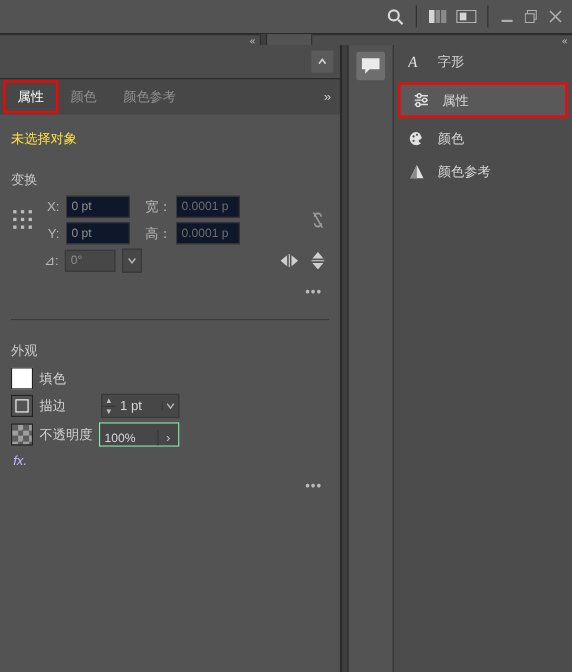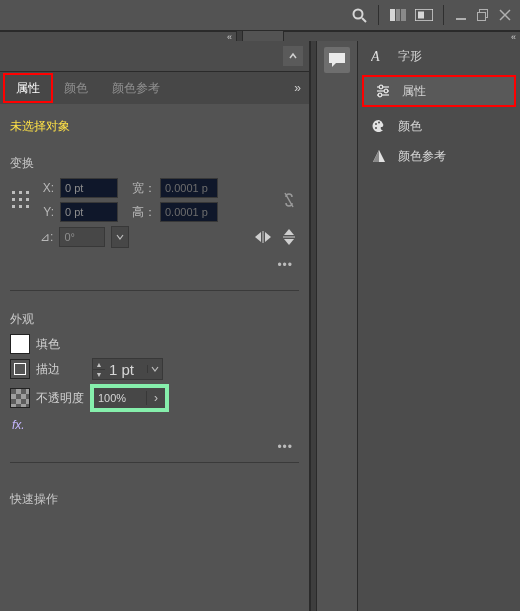--- a/index.html
+++ b/index.html
@@ -36,23 +36,23 @@
   .swatch.hollow{background:#535353;border:1px solid #222;display:flex;align-items:center;justify-content:center}
   .swatch.hollow::before{content:"";width:10px;height:10px;border:1px solid #fff}
   .swatch.checker{background:
     conic-gradient(#9e9e9e 25%, #5d5d5d 0 50%, #9e9e9e 0 75%, #5d5d5d 0);
     background-size:10px 10px;border:1px solid #222}
   .txtlink{color:#d2d2d2;cursor:pointer}
   .stroke-input{display:flex;align-items:center;height:20px;border:1px solid #383838;background:#474747}
   .stroke-input .stp{width:12px;display:flex;flex-direction:column}
   .stp .arr{height:9px;display:flex;align-items:center;justify-content:center;font-size:7px;color:#c3c3c3;border-bottom:1px solid #383838}
   .stp .arr:last-child{border-bottom:none}
-  .stroke-input .val{width:34px;padding:0 4px;color:#d6d6d6;font-size:15px}
+  .stroke-input .val{width:34px;padding:0 4px;color:#d6d6d6;font-size:12px}
   .stroke-input .dd2{width:14px;border-left:1px solid #383838;display:flex;align-items:center;justify-content:center}
-  .opacity-input{display:flex;align-items:center;height:20px;border:4px solid #86efac;background:#474747}
+  .opacity-input{display:flex;align-items:flex-end;height:20px;border:1px solid #86efac;background:#474747}
   .opacity-input .val{width:44px;padding:0 4px;color:#d6d6d6;font-size:11px}
   .opacity-input .go{width:18px;border-left:1px solid #383838;display:flex;align-items:center;justify-content:center;color:#c3c3c3}
   .dots{text-align:right;color:#bbb;letter-spacing:1px;padding:6px 6px 8px 0}
   .fx{font-style:italic;color:#c4b5fd;margin:6px 0 2px 2px}
   .qsection{border-top:1px solid #3a3a3a;padding-top:8px}
   .bottom{flex:1;min-height:60px}
   .center{width:5px;background:#3e3e3e;border-right:1px solid #2a2a2a;border-left:1px solid #2a2a2a}
   .center2{width:40px;background:#535353;border-right:1px solid #2a2a2a;display:flex;flex-direction:column;align-items:center;padding-top:6px}
   .speech{width:26px;height:26px;background:#6e6e6e;display:flex;align-items:center;justify-content:center;border-radius:2px}
   .right{flex:1;background:#4c4c4c;display:flex;flex-direction:column}
@@ -237,24 +237,20 @@
         <span class="txtlink">不透明度</span>
         <div class="opacity-input">
           <div class="val">100%</div>
           <div class="go">›</div>
         </div>
       </div>
 
       <div class="fx">fx.</div>
       <div class="dots">•••</div>
 
-      <div class="qsection">
-        <div class="sub">快速操作</div>
-        <div class="bottom"></div>
-      </div>
     </div>
   </div>
 
   <div class="center"></div>
 
   <div class="center2">
     <div class="speech">
       <svg width="18" height="16" viewBox="0 0 18 16">
           <path d="M1 1 h16 v10 h-9 l-4 4 v-4 h-3 z" fill="#eaeaea"></path>
         </svg>

